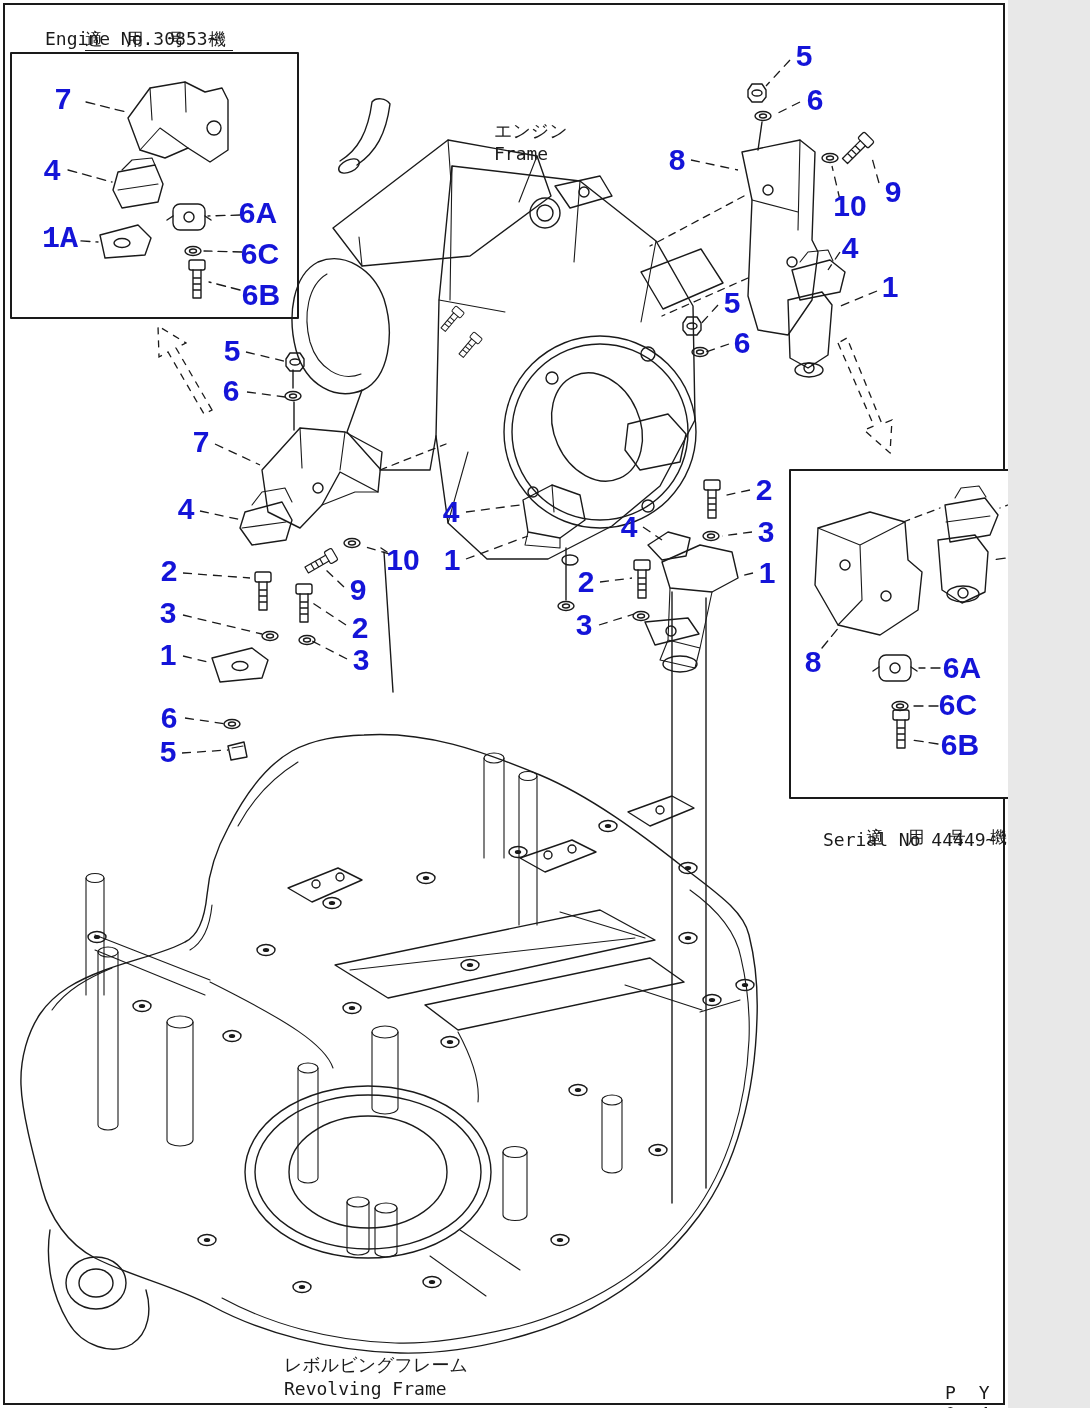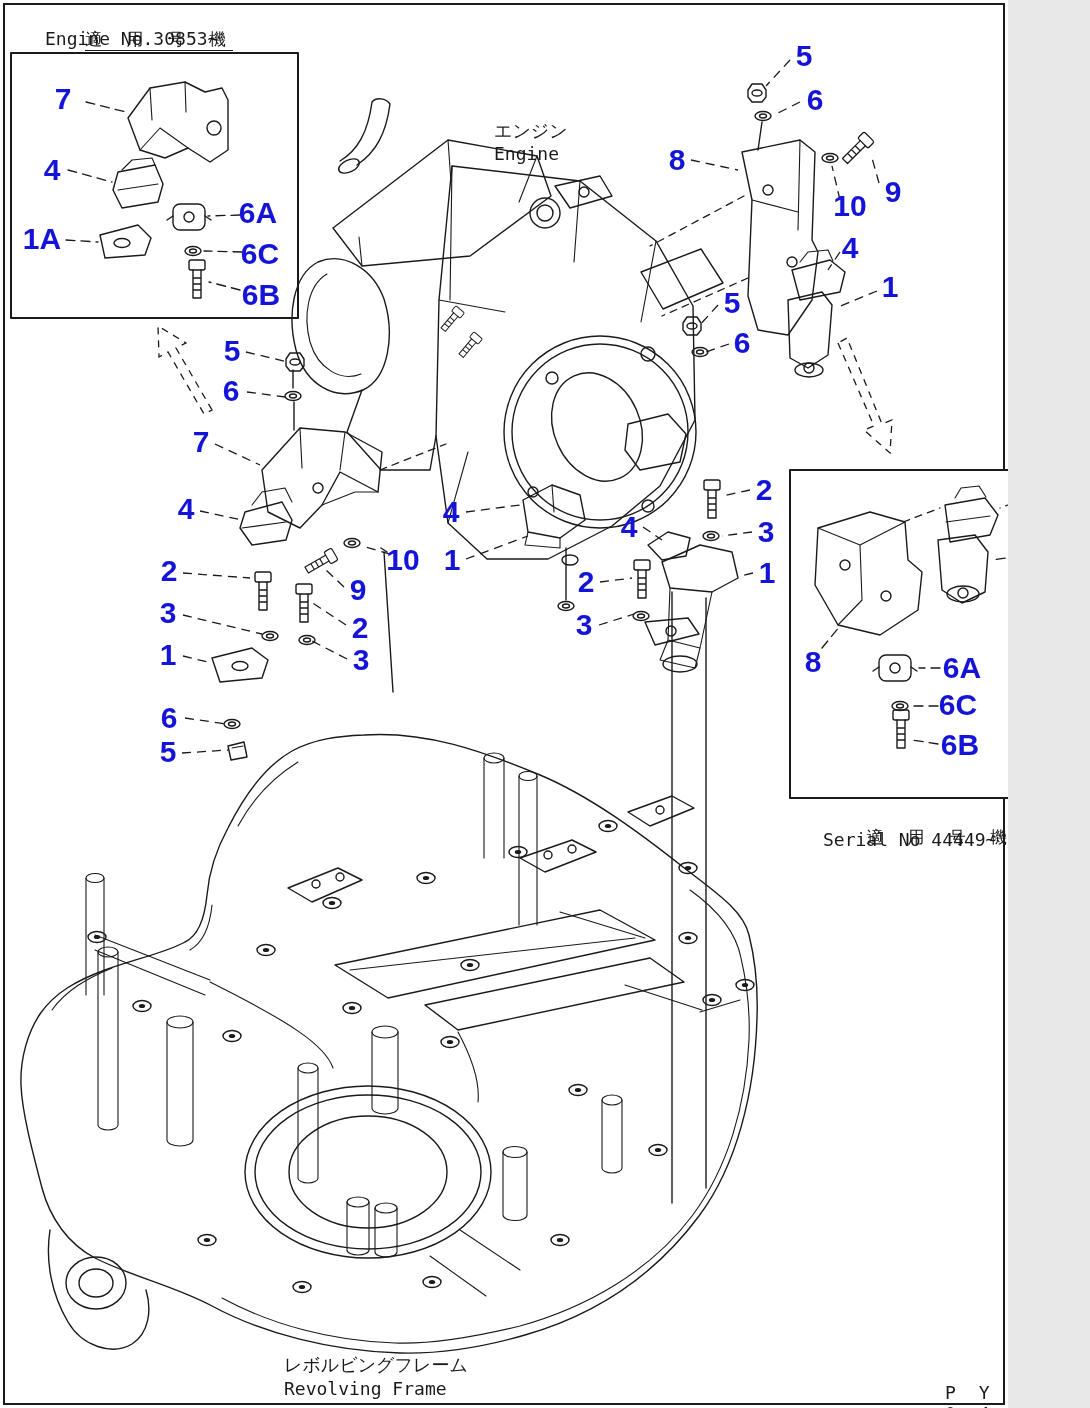--- a/index.html
+++ b/index.html
@@ -304,31 +304,31 @@
     <span class="jp jp-u">適 用 号 機</span>
   </div>
   <div class="note" style="left:45px;top:28px;">Engine No.30853~</div>
 
   <div class="note" style="left:823px;top:805px;">
     <span class="jp">適 用 号 機</span>
   </div>
   <div class="note" style="left:823px;top:829px;">Serial No 44449~</div>
 
   <div class="note" style="left:494px;top:120px;">エンジン</div>
-  <div class="note" style="left:494px;top:143px;">Engine</div>
+  <div class="note" style="left:494px;top:143px;">Frame</div>
 
   <div class="note" style="left:284px;top:1354px;">レボルビングフレーム</div>
   <div class="note" style="left:284px;top:1378px;">Revolving Frame</div>
 
   <div id="drawing-number" style="left:945px;top:1382px;">P Y 0 4 7 0 0</div>
 
   <div id="callout-layer">
       <div class="callout" style="left: 63px; top: 99px; color: rgb(20, 20, 216);">7</div>
       <div class="callout" style="left: 52px; top: 170px; color: rgb(20, 20, 216);">4</div>
-      <div class="callout" style="left: 42px; top: 239px; color: rgb(20, 20, 216);">1A</div>
+      <div class="callout" style="left: 60px; top: 239px; color: rgb(20, 20, 216); font-family: Liberation Mono, monospace;">1A</div>
       <div class="callout" style="left: 258px; top: 213px; color: rgb(20, 20, 216);">6A</div>
       <div class="callout" style="left: 260px; top: 254px; color: rgb(20, 20, 216);">6C</div>
       <div class="callout" style="left: 261px; top: 295px; color: rgb(20, 20, 216);">6B</div>
       <div class="callout" style="left: 804px; top: 56px; color: rgb(20, 20, 216);">5</div>
       <div class="callout" style="left: 815px; top: 100px; color: rgb(20, 20, 216);">6</div>
       <div class="callout" style="left: 677px; top: 160px; color: rgb(20, 20, 216);">8</div>
       <div class="callout" style="left: 850px; top: 206px; color: rgb(20, 20, 216);">10</div>
       <div class="callout" style="left: 893px; top: 192px; color: rgb(20, 20, 216);">9</div>
       <div class="callout" style="left: 850px; top: 248px; color: rgb(20, 20, 216);">4</div>
       <div class="callout" style="left: 890px; top: 287px; color: rgb(20, 20, 216);">1</div>

